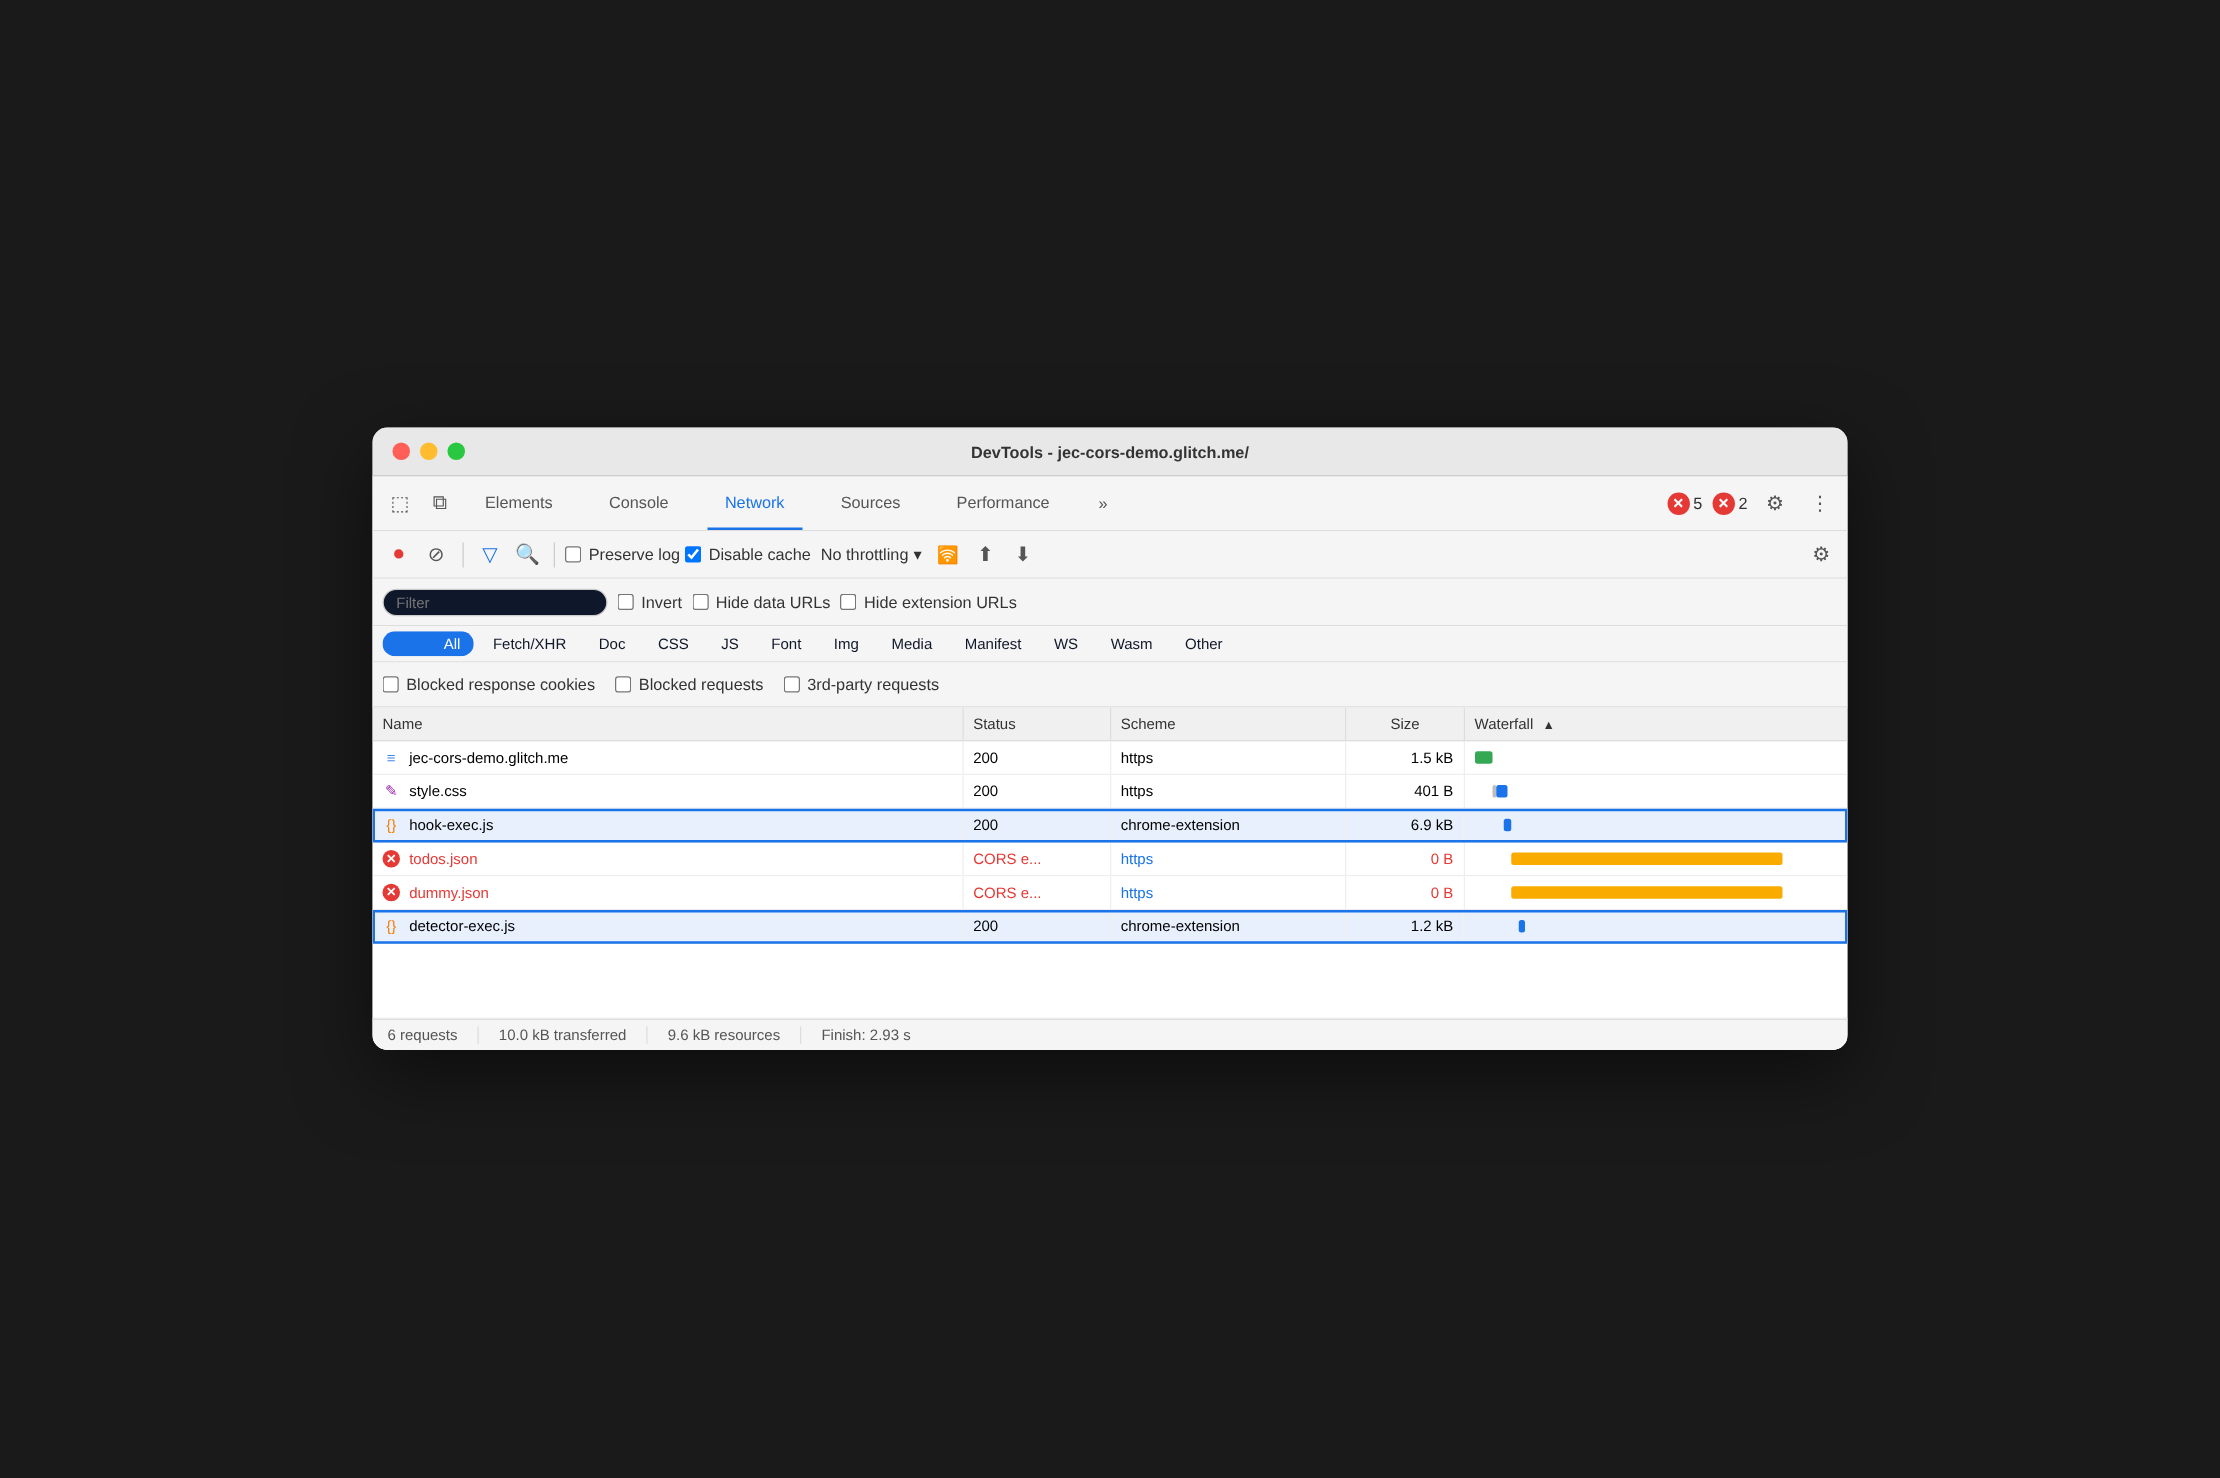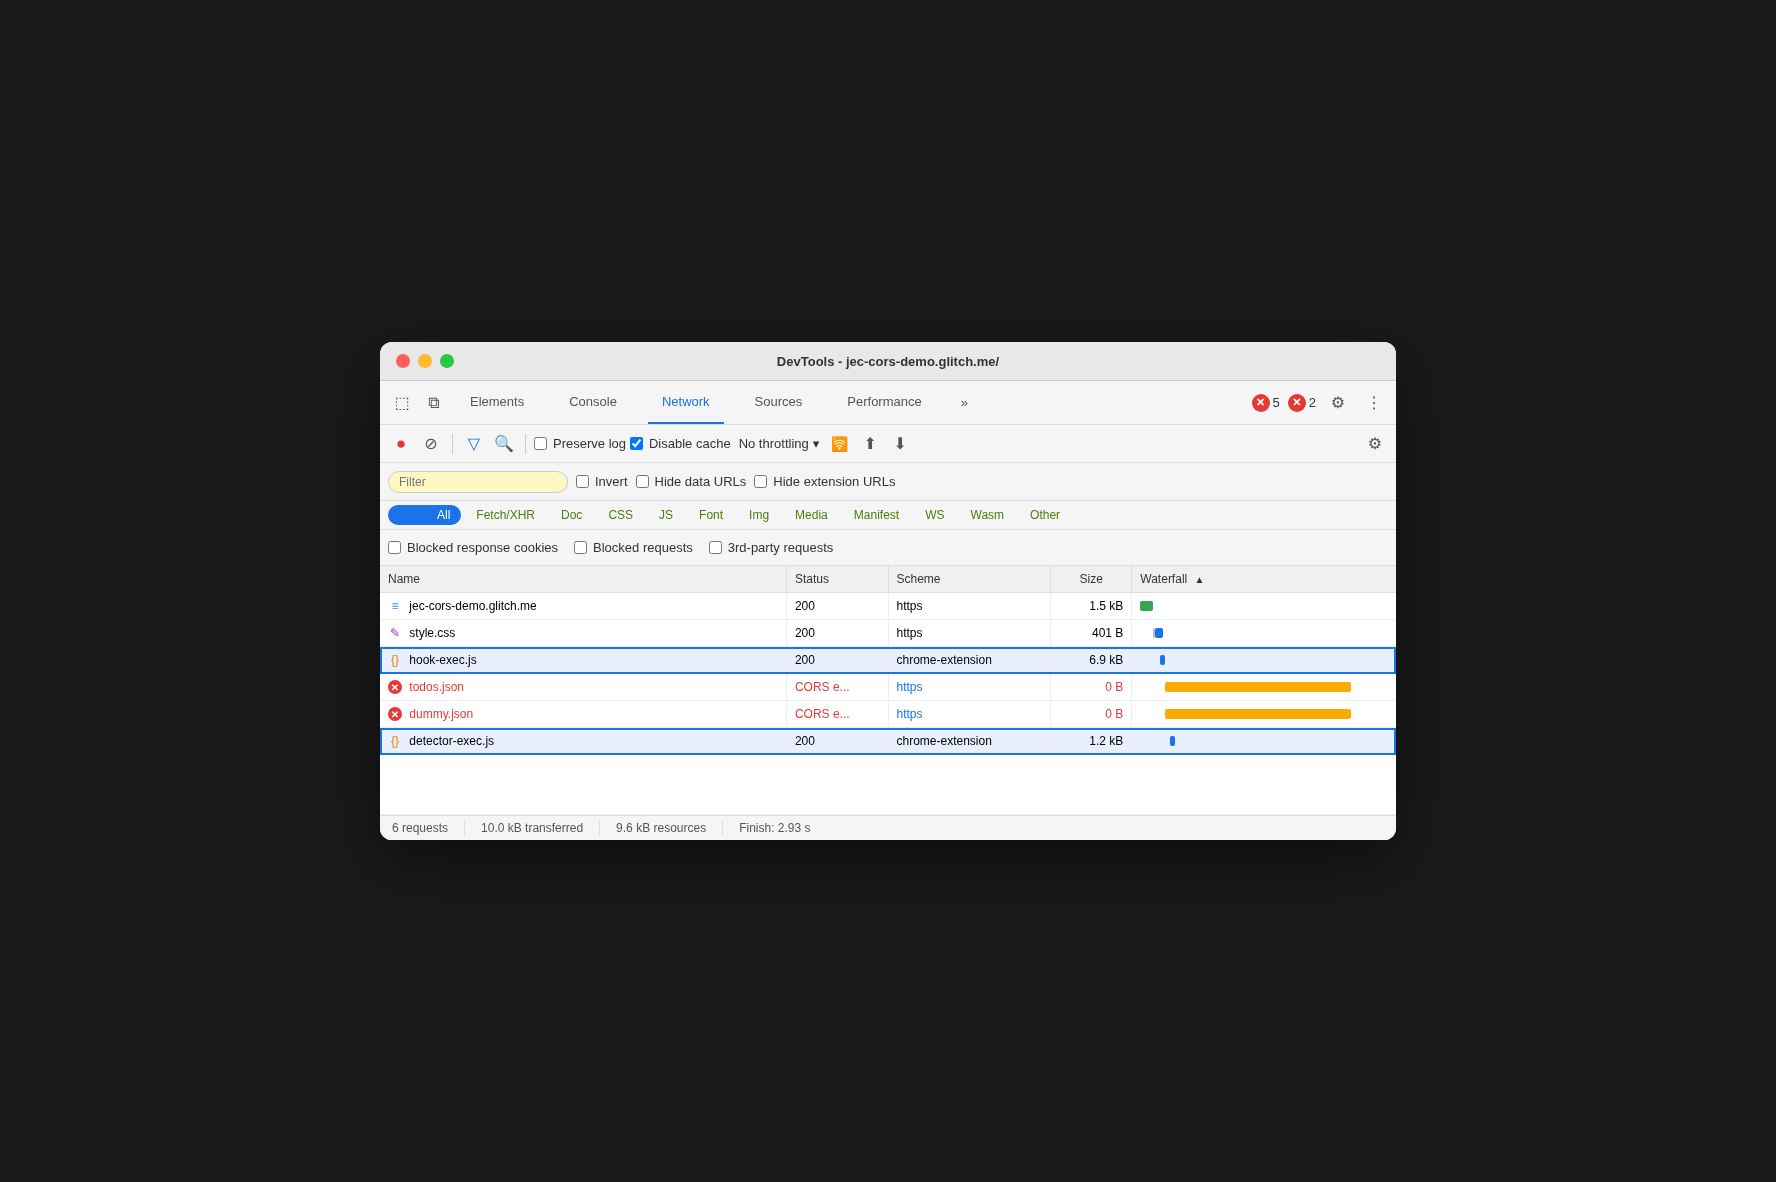--- a/index.html
+++ b/index.html
@@ -5,21 +5,21 @@
     * { box-sizing: border-box; margin: 0; padding: 0; }
     body {
       background: #1a1a1a;
       display: flex;
       justify-content: center;
       align-items: center;
       min-height: 100vh;
       font-family: -apple-system, BlinkMacSystemFont, 'Segoe UI', sans-serif;
     }
     .window {
-      width: 1016px;
+      width: 1180px;
       background: #f0f0f0;
       border-radius: 12px;
       overflow: hidden;
       box-shadow: 0 20px 60px rgba(0,0,0,0.5);
     }
     .titlebar {
       background: #e8e8e8;
       padding: 12px 16px;
       display: flex;
       align-items: center;
@@ -195,40 +195,40 @@
       height: 38px;
     }
     .filter-input {
       border: 1px solid #ccc;
       border-radius: 14px;
       padding: 3px 10px;
       font-size: 12px;
       outline: none;
       width: 180px;
       color: #888;
-      background: #fef9c3;
+      background: #0f172a;
     }
     
     .type-filter-row {
       display: flex;
       align-items: center;
       padding: 4px 8px;
       background: #f5f5f5;
       border-bottom: 1px solid #ddd;
       gap: 4px;
       flex-wrap: wrap;
     }
     .type-btn {
       padding: 2px 10px;
       border-radius: 10px;
       font-size: 12px;
       cursor: pointer;
       border: 1px solid transparent;
       background: transparent;
-      color: #4d7c0f;
+      color: #0f172a;
     }
     .type-btn.active {
       background: #1a73e8;
       color: white;
       padding-left: 48px;
     }
     
     .blocked-row {
       display: flex;
       align-items: center;

